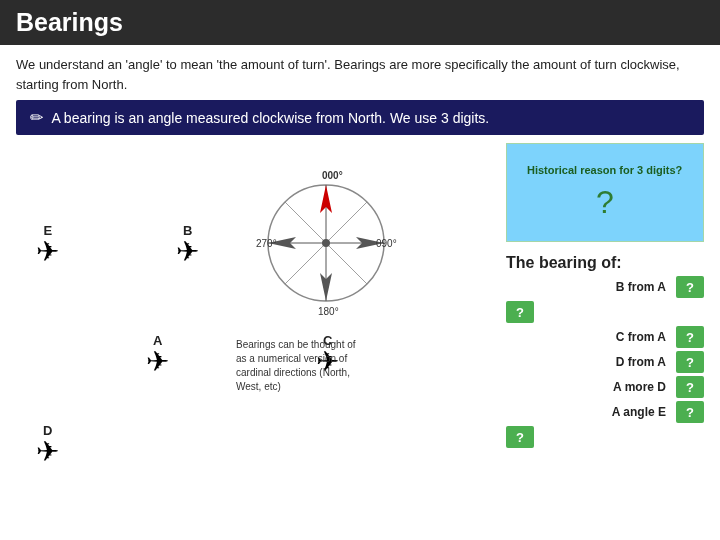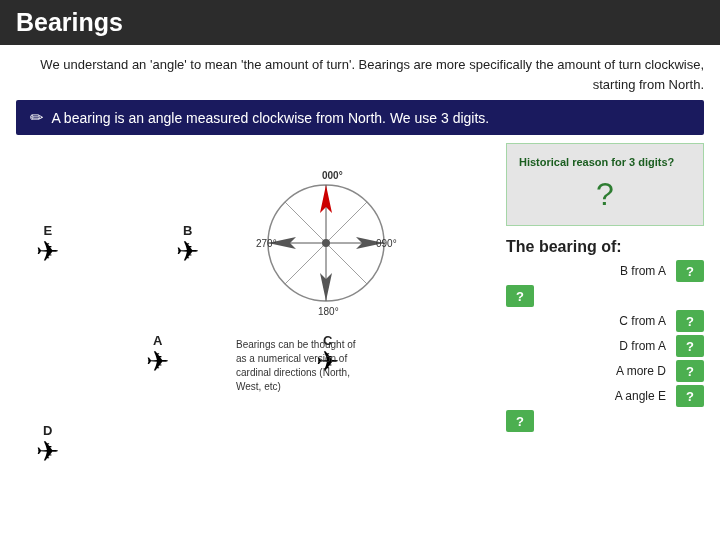--- a/index.html
+++ b/index.html
@@ -15,21 +15,20 @@
       color: #fff;
       padding: 8px 16px;
       font-size: 25px;
       font-weight: bold;
     }
     #intro {
       padding: 10px 16px 6px 16px;
       font-size: 13px;
       line-height: 1.5;
       color: #222;
-      text-align: right;
     }
     #highlight-bar {
       background: #1a1a5e;
       color: #fff;
       padding: 8px 14px;
       margin: 0 16px 8px 16px;
       font-size: 14px;
       display: flex;
       align-items: center;
       gap: 8px;
@@ -97,23 +96,23 @@
       top: 195px;
       left: 220px;
       width: 130px;
       font-size: 10px;
       color: #333;
       line-height: 1.4;
     }
 
     
     #historical-box {
-      background: #e5e5e5;
+      background: #7dd3fc;
       border: 1px solid #a5d6a7;
-      padding: 12px;
+      padding: 20px;
       font-size: 11px;
       color: #1b5e20;
       min-height: 80px;
     }
     #historical-box .hist-title {
       font-weight: bold;
       font-size: 11px;
       margin-bottom: 6px;
       color: #1b5e20;
     }
@@ -140,20 +139,21 @@
       align-items: center;
       margin-bottom: 3px;
       gap: 4px;
     }
     .bearing-label {
       font-size: 12px;
       color: #222;
       flex: 1;
       text-align: right;
       padding-right: 6px;
+      font-weight: bold;
     }
     .bearing-value {
       background: #4caf50;
       color: #fff;
       font-size: 13px;
       font-weight: bold;
       width: 28px;
       height: 22px;
       display: flex;
       align-items: center;

